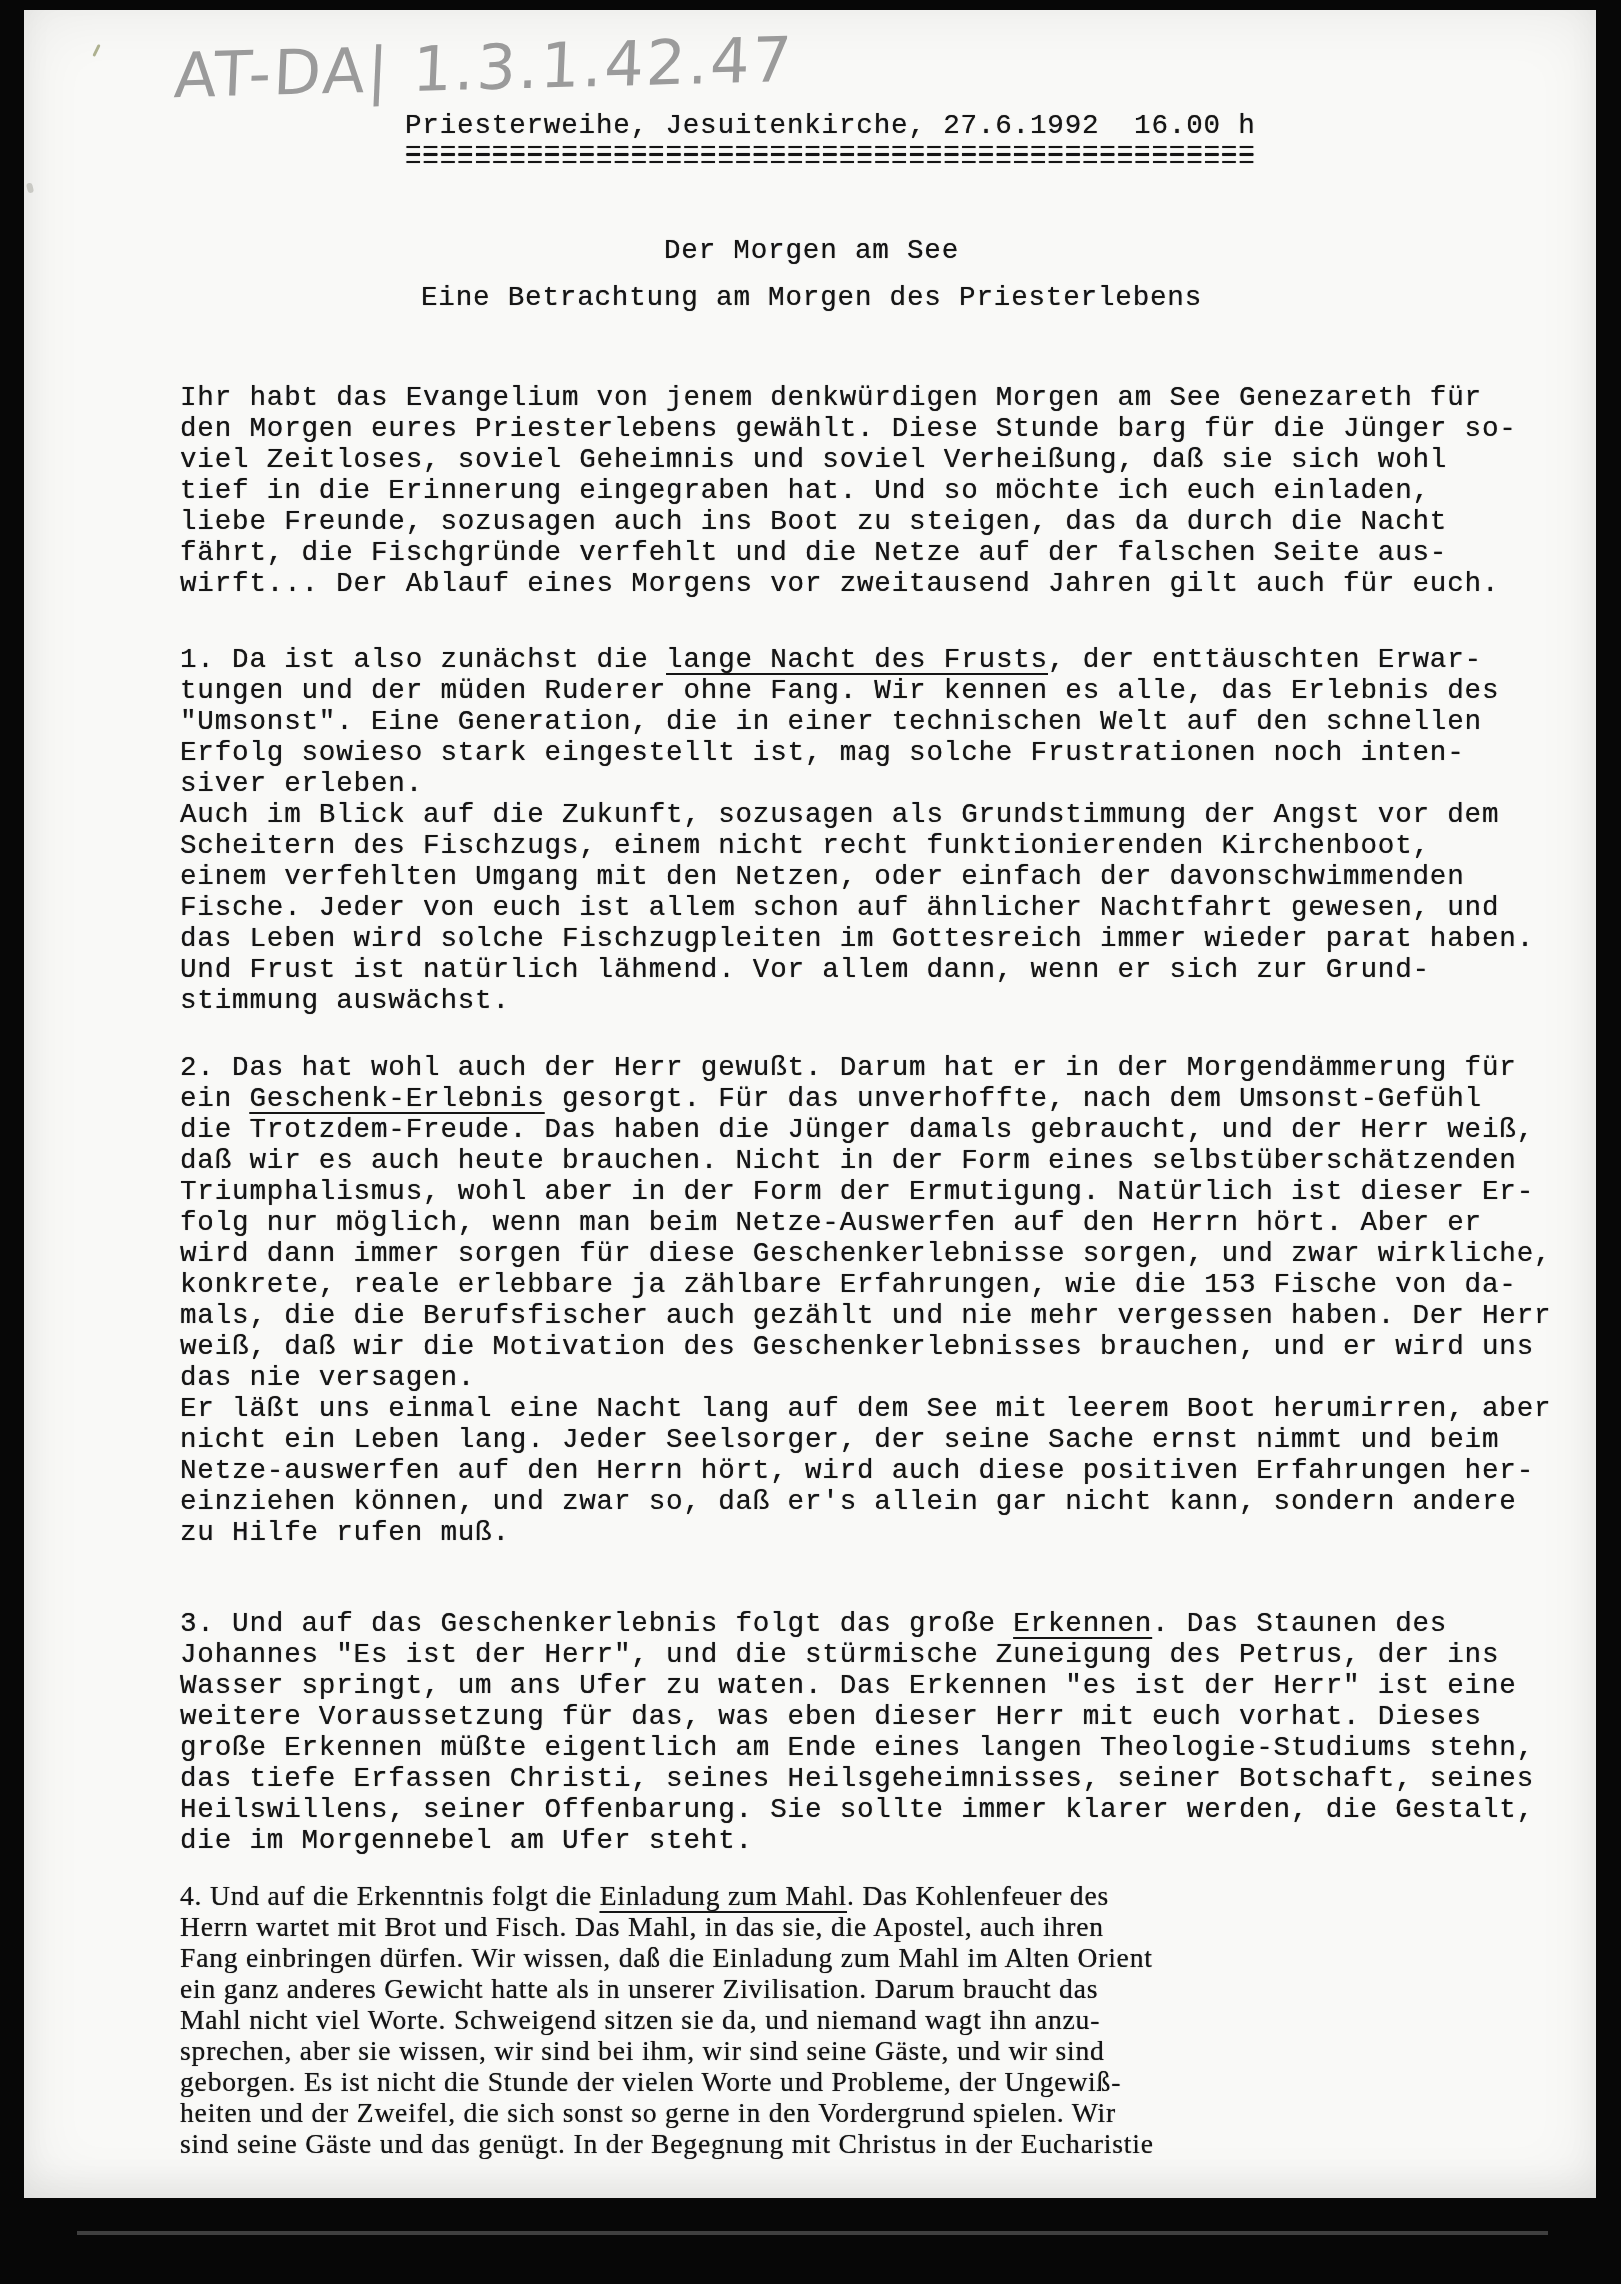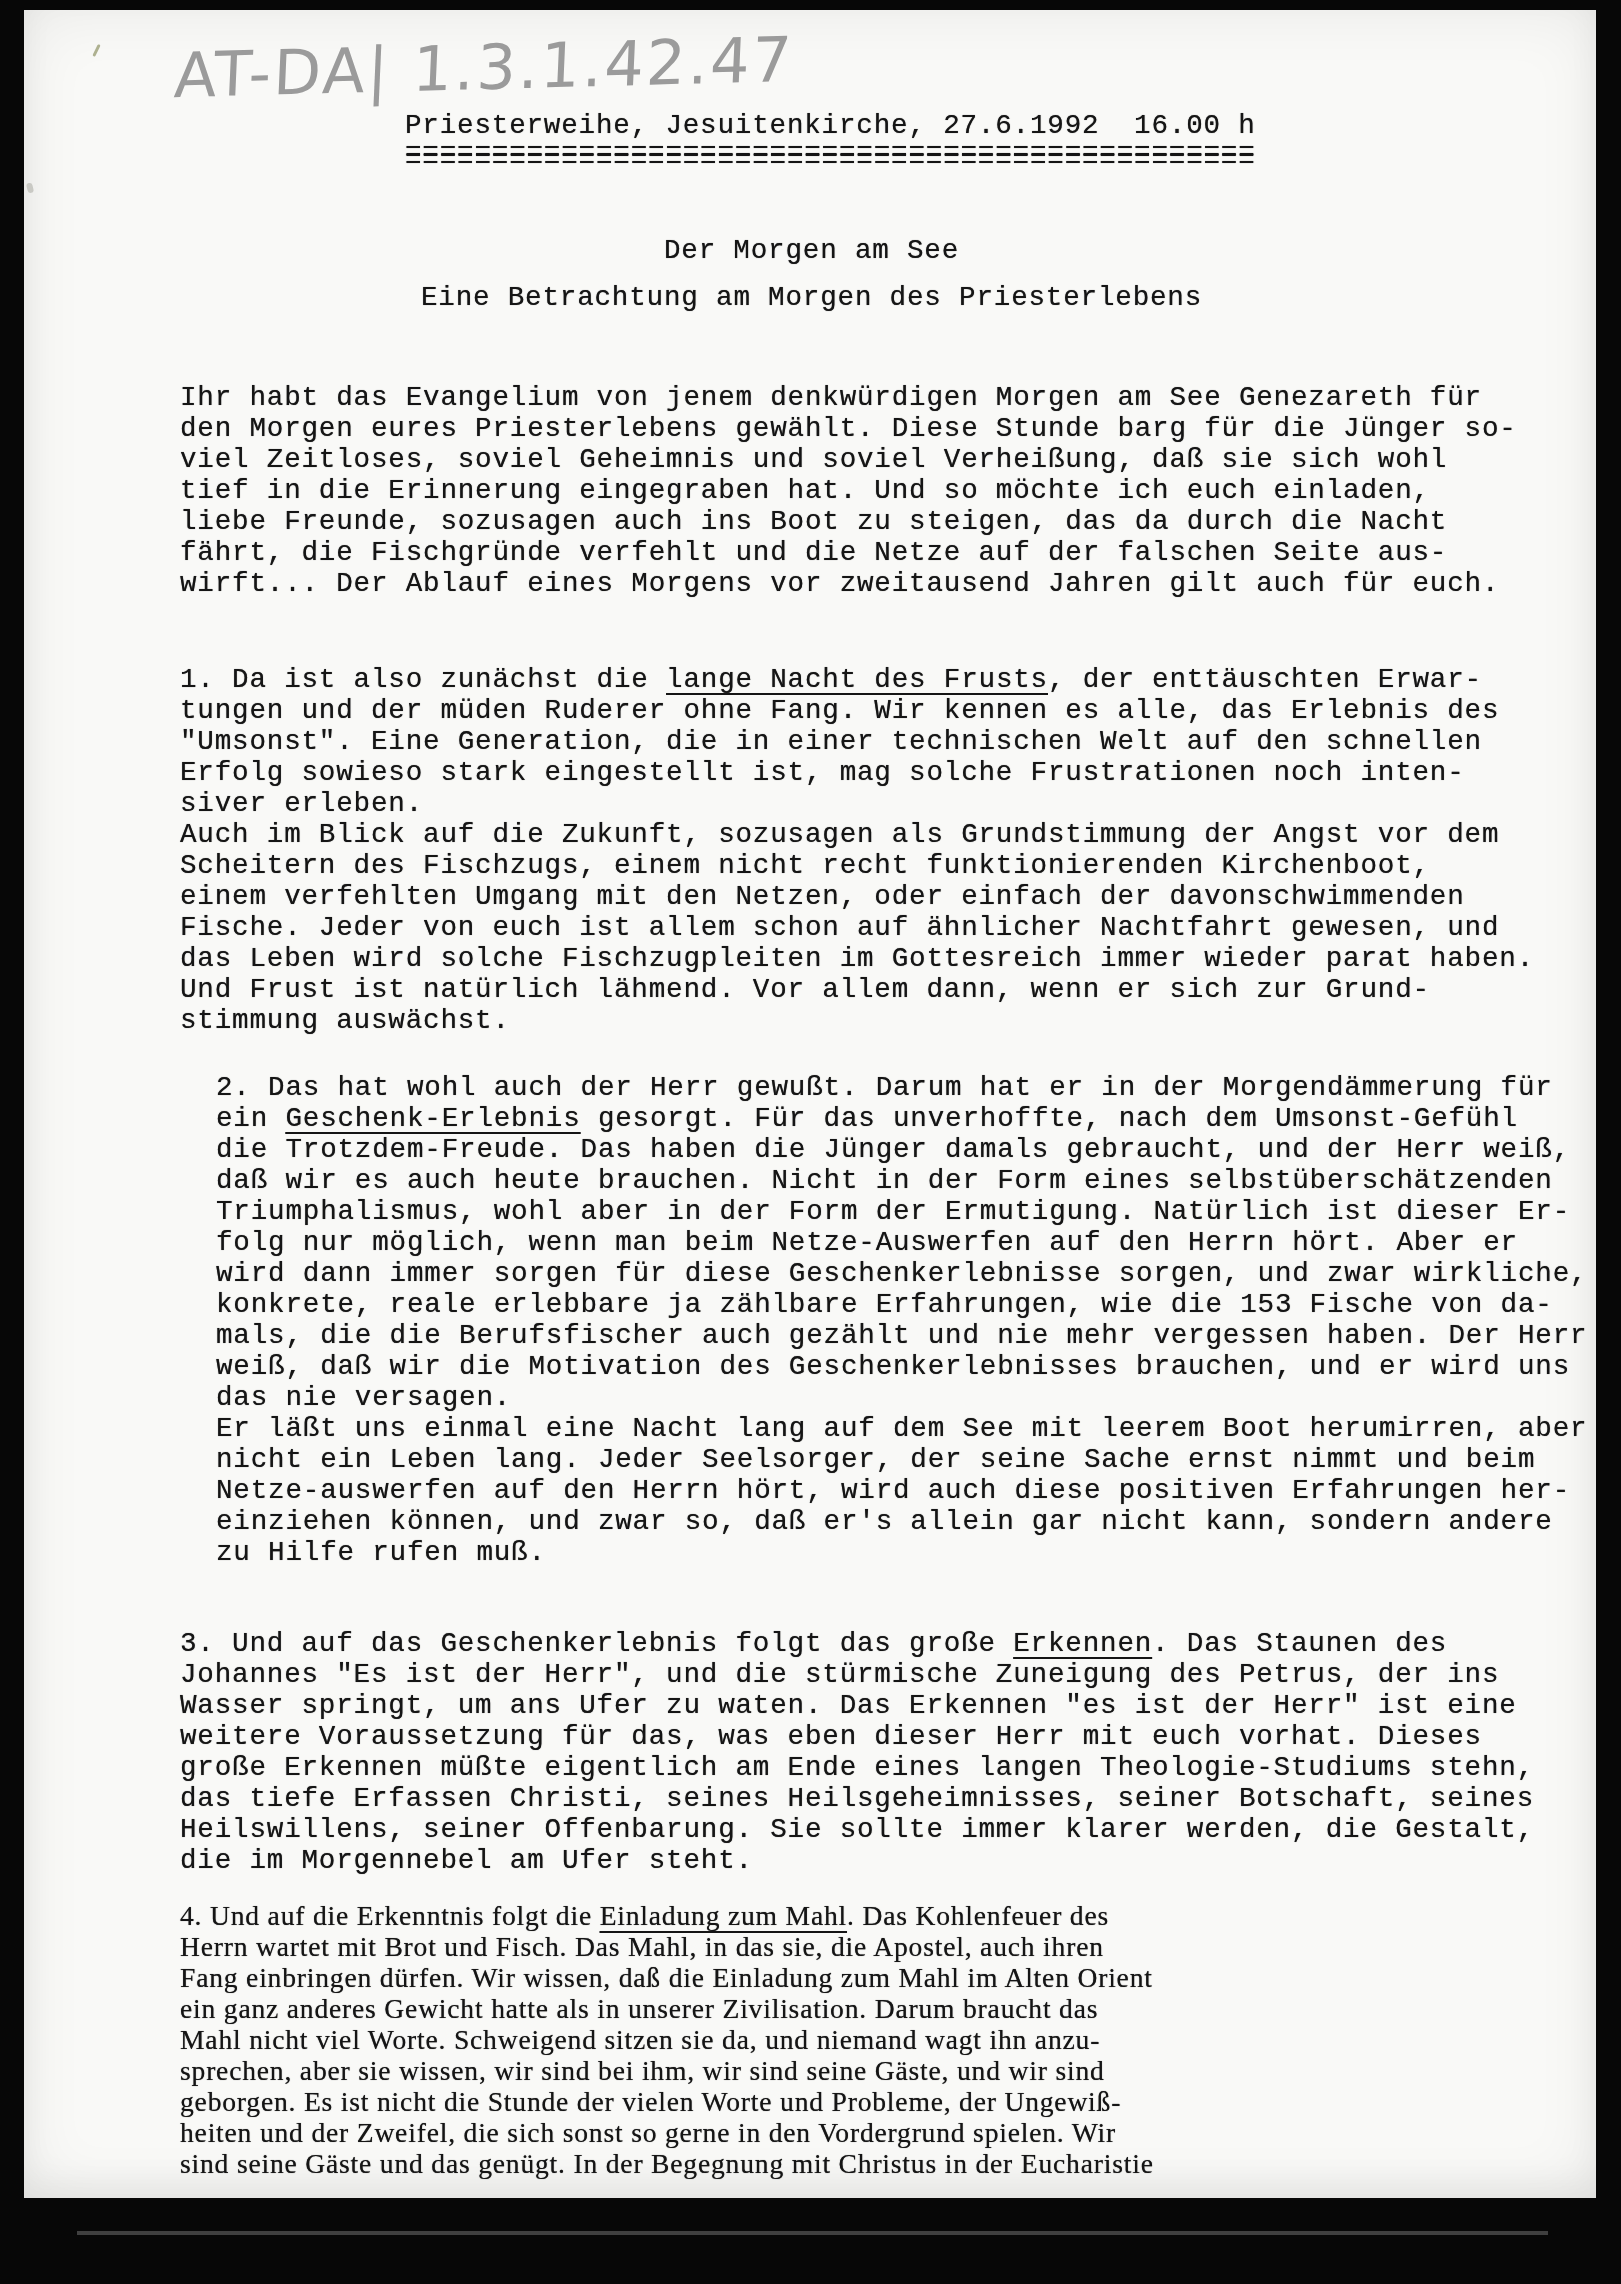--- a/index.html
+++ b/index.html
@@ -40,22 +40,22 @@
   .subtitle-line{
     position:absolute;left:131px;top:272px;width:1313px;
     text-align:center;line-height:31px;white-space:pre;
   }
   .doc-body{
     position:absolute;left:156px;top:372px;width:1410px;
   }
   .para .line{
     line-height:31px;white-space:pre;
   }
-  .para:nth-of-type(2){margin-top:65px;font-family:Liberation Mono, monospace;}
-  .para:nth-of-type(3){margin-top:36px;margin-left:36px;}
+  .para:nth-of-type(2){margin-top:45px;font-family:Liberation Mono, monospace;}
+  .para:nth-of-type(3){margin-top:36px;}
   .para:nth-of-type(4){margin-top:60px;}
   .para:nth-of-type(5){margin-top:24px;font-family:Liberation Serif, serif;}
   .u{
     text-decoration:underline;
     text-decoration-thickness:2.4px;
     text-underline-offset:5.7px;
   }
   .annotation{
     position:absolute;left:150px;top:21px;
     font-family:"DejaVu Sans",sans-serif;

